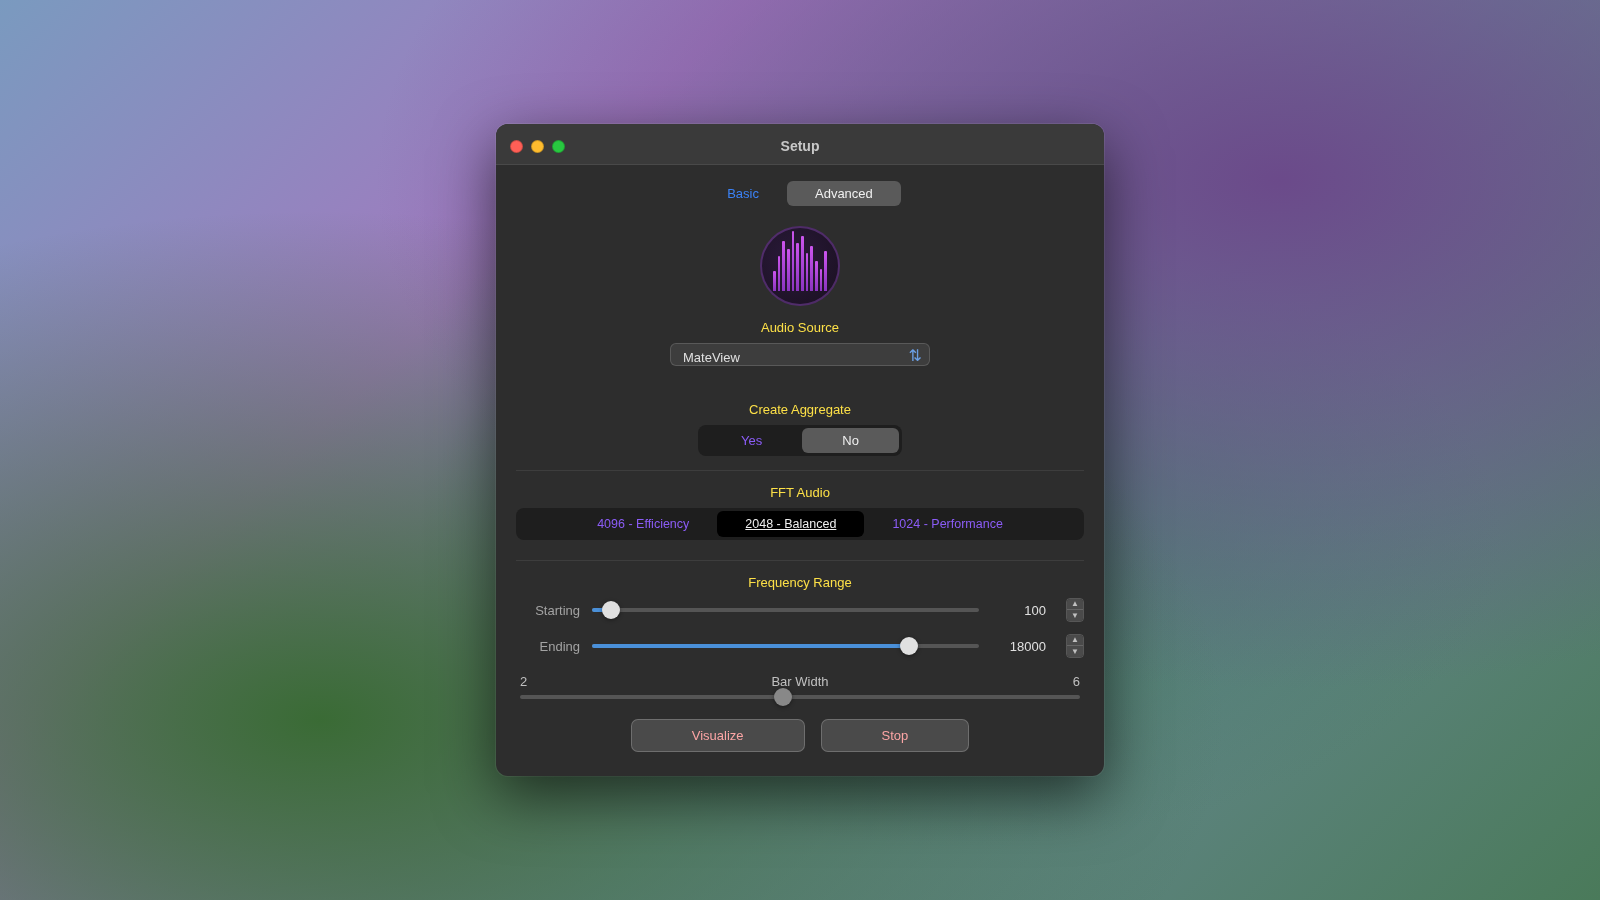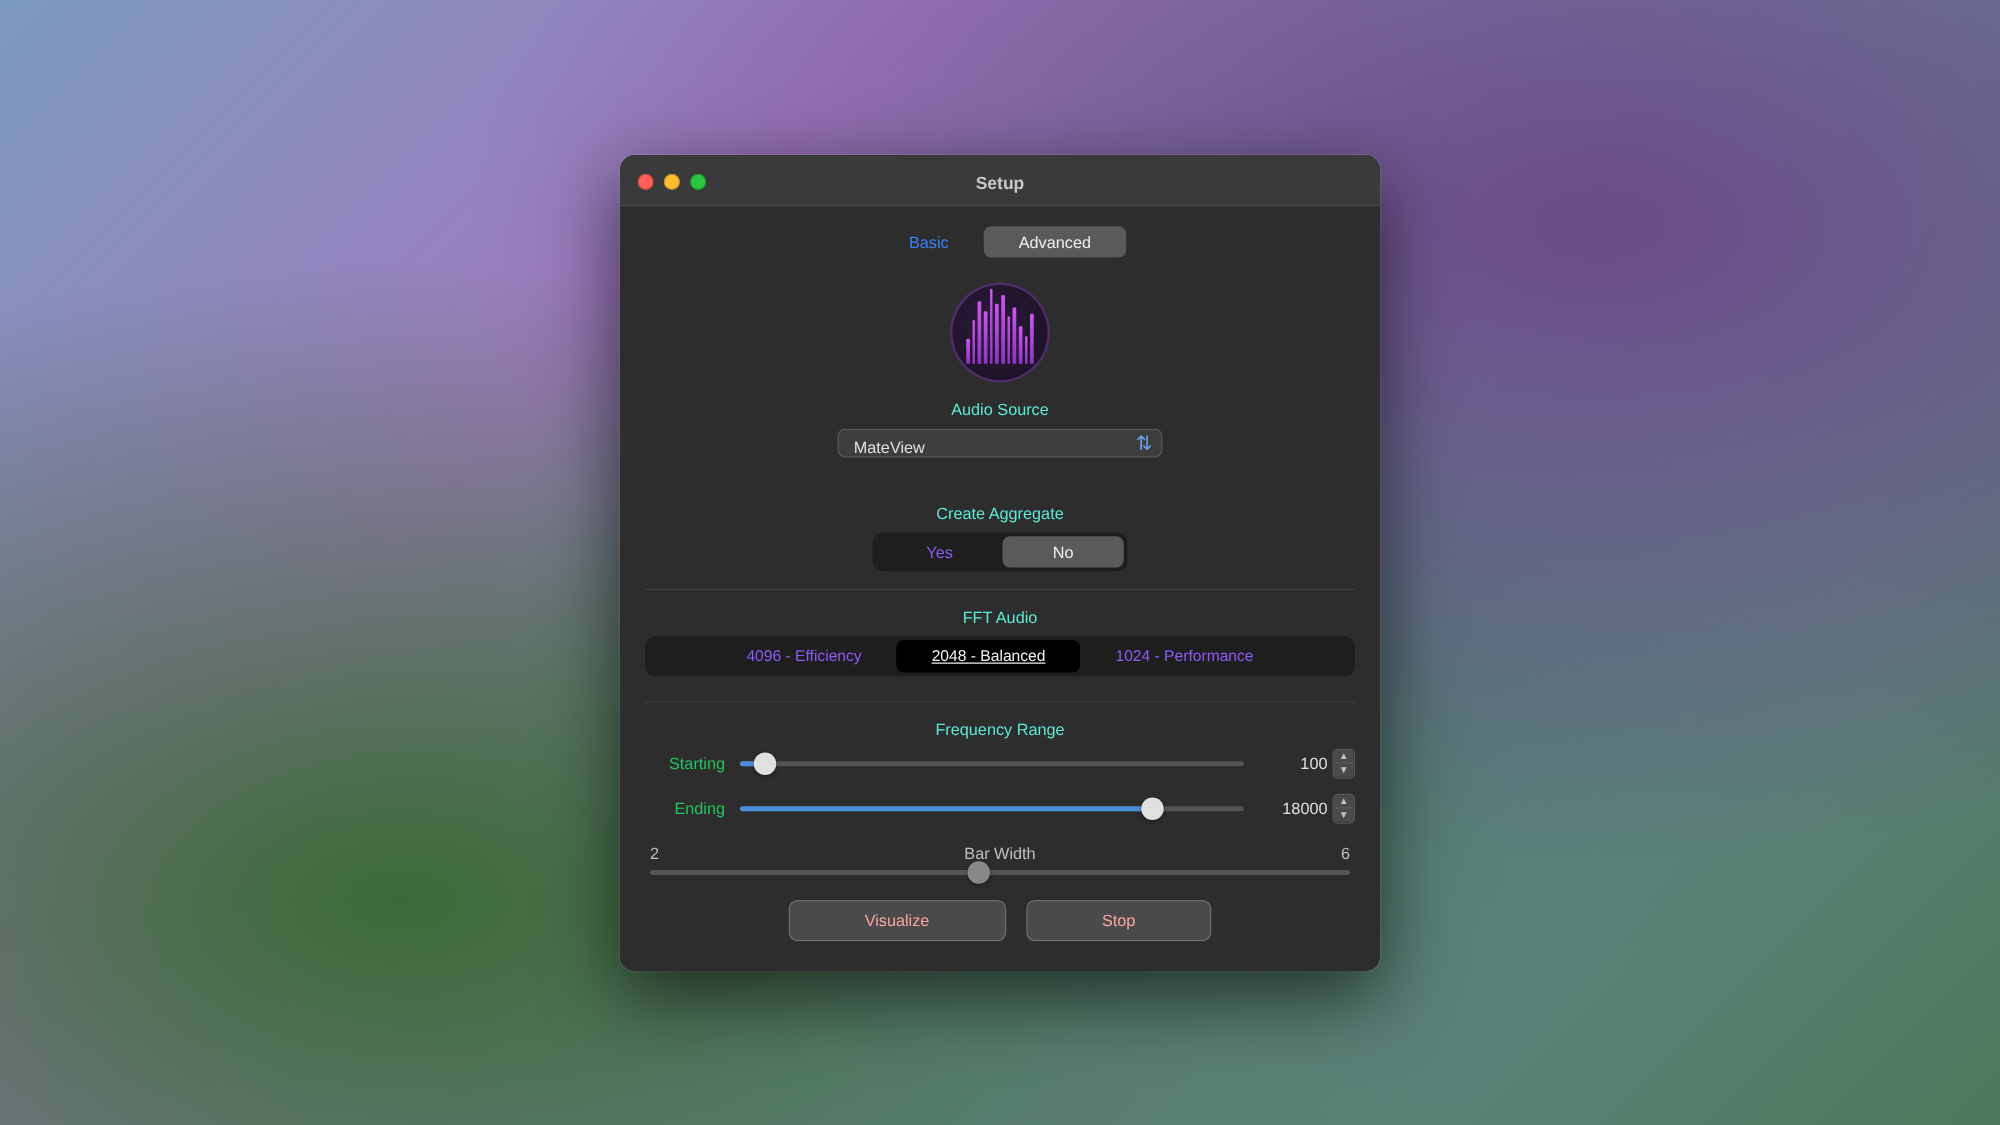--- a/index.html
+++ b/index.html
@@ -115,21 +115,21 @@
       width: 54px;
     }
 
     .logo-bar {
       flex: 1;
       border-radius: 1px 1px 0 0;
       background: linear-gradient(to top, #8b35c0, #cc55ee);
     }
 
     .section-label {
-      color: #5eead4;
+      color: #fde047;
       font-size: 13px;
       font-weight: 500;
       text-align: center;
       margin-bottom: 8px;
     }
 
     .select-wrapper {
       position: relative;
       width: 260px;
       margin: 0 auto 20px;
@@ -225,21 +225,21 @@
     }
 
     .slider-row {
       display: flex;
       align-items: center;
       margin-bottom: 12px;
       gap: 12px;
     }
 
     .slider-label {
-      color: #22c55e;
+      color: #a3a3a3;
       font-size: 13px;
       width: 64px;
       text-align: right;
       flex-shrink: 0;
     }
 
     .slider-track {
       flex: 1;
       height: 4px;
       background: #555;
@@ -265,21 +265,21 @@
       height: 18px;
       border-radius: 50%;
       background: #e0e0e0;
       box-shadow: 0 1px 4px rgba(0,0,0,0.4);
       cursor: grab;
     }
 
     .stepper-wrapper {
       display: flex;
       align-items: center;
-      gap: 4px;
+      gap: 20px;
       flex-shrink: 0;
     }
 
     .stepper-value {
       color: #e0e0e0;
       font-size: 13px;
       width: 55px;
       text-align: right;
     }
 

